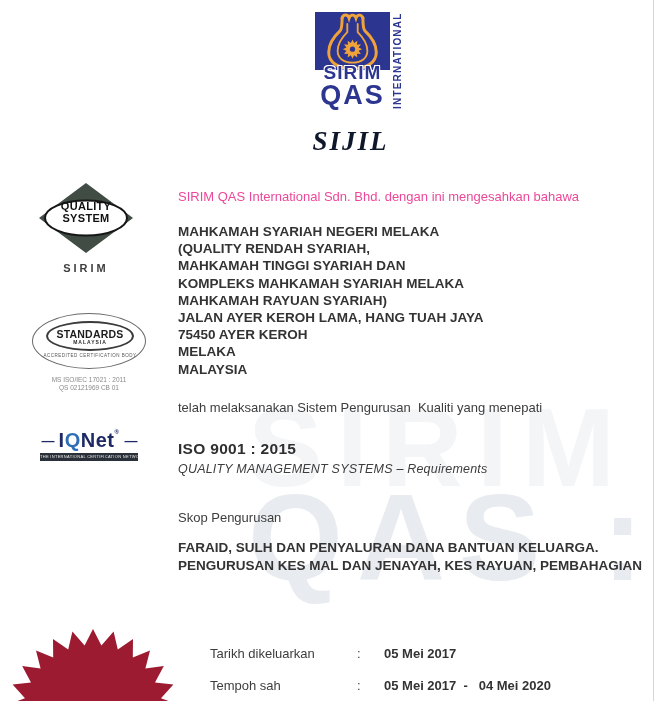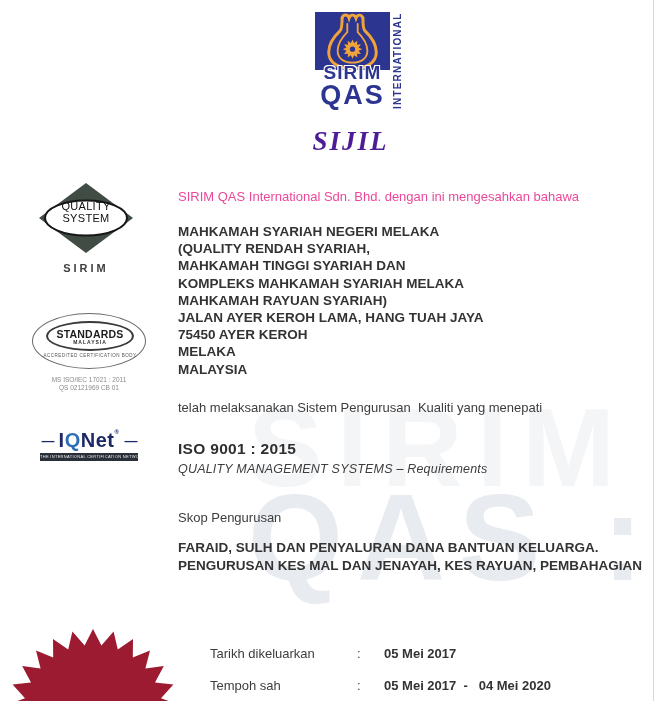--- a/index.html
+++ b/index.html
@@ -34,29 +34,29 @@
   .logo-vertical {
     position:absolute; left:77px; top:0; height:98px;
     writing-mode:vertical-rl; transform:rotate(180deg);
     font-size:10px; font-weight:bold; letter-spacing:1.2px; color:#2c3590; text-align:center;
   }
 
   
   .title {
     position:absolute; left:178px; top:126px; width:345px; text-align:center;
     font-family:"Liberation Serif", serif; font-style:italic; font-weight:bold;
-    font-size:27px; letter-spacing:2px; color:#4c1d95;
+    font-size:27px; letter-spacing:2px; color:#0f172a;
   }
 
   
   .badge-qs { position:absolute; left:36px; top:182px; width:100px; }
   .badge-qs .diamond-wrap { position:relative; width:100px; height:72px; }
   .badge-qs .qs-text {
     position:absolute; left:10px; top:19px; width:80px; text-align:center;
-    font-size:11px; font-weight:normal; color:#111; line-height:11.5px; letter-spacing:0.3px;
+    font-size:11px; font-weight:bold; color:#111; line-height:11.5px; letter-spacing:0.3px;
   }
   .badge-qs .qs-caption {
     margin-top:8px; text-align:center; font-size:11px; font-weight:bold;
     letter-spacing:3px; color:#3f3f3f;
   }
 
   .badge-std { position:absolute; left:30px; top:313px; width:118px; }
   .std-outer {
     position:relative; width:114px; height:56px; margin:0 auto;
     border:1px solid #6a6a6a; border-radius:50%;

